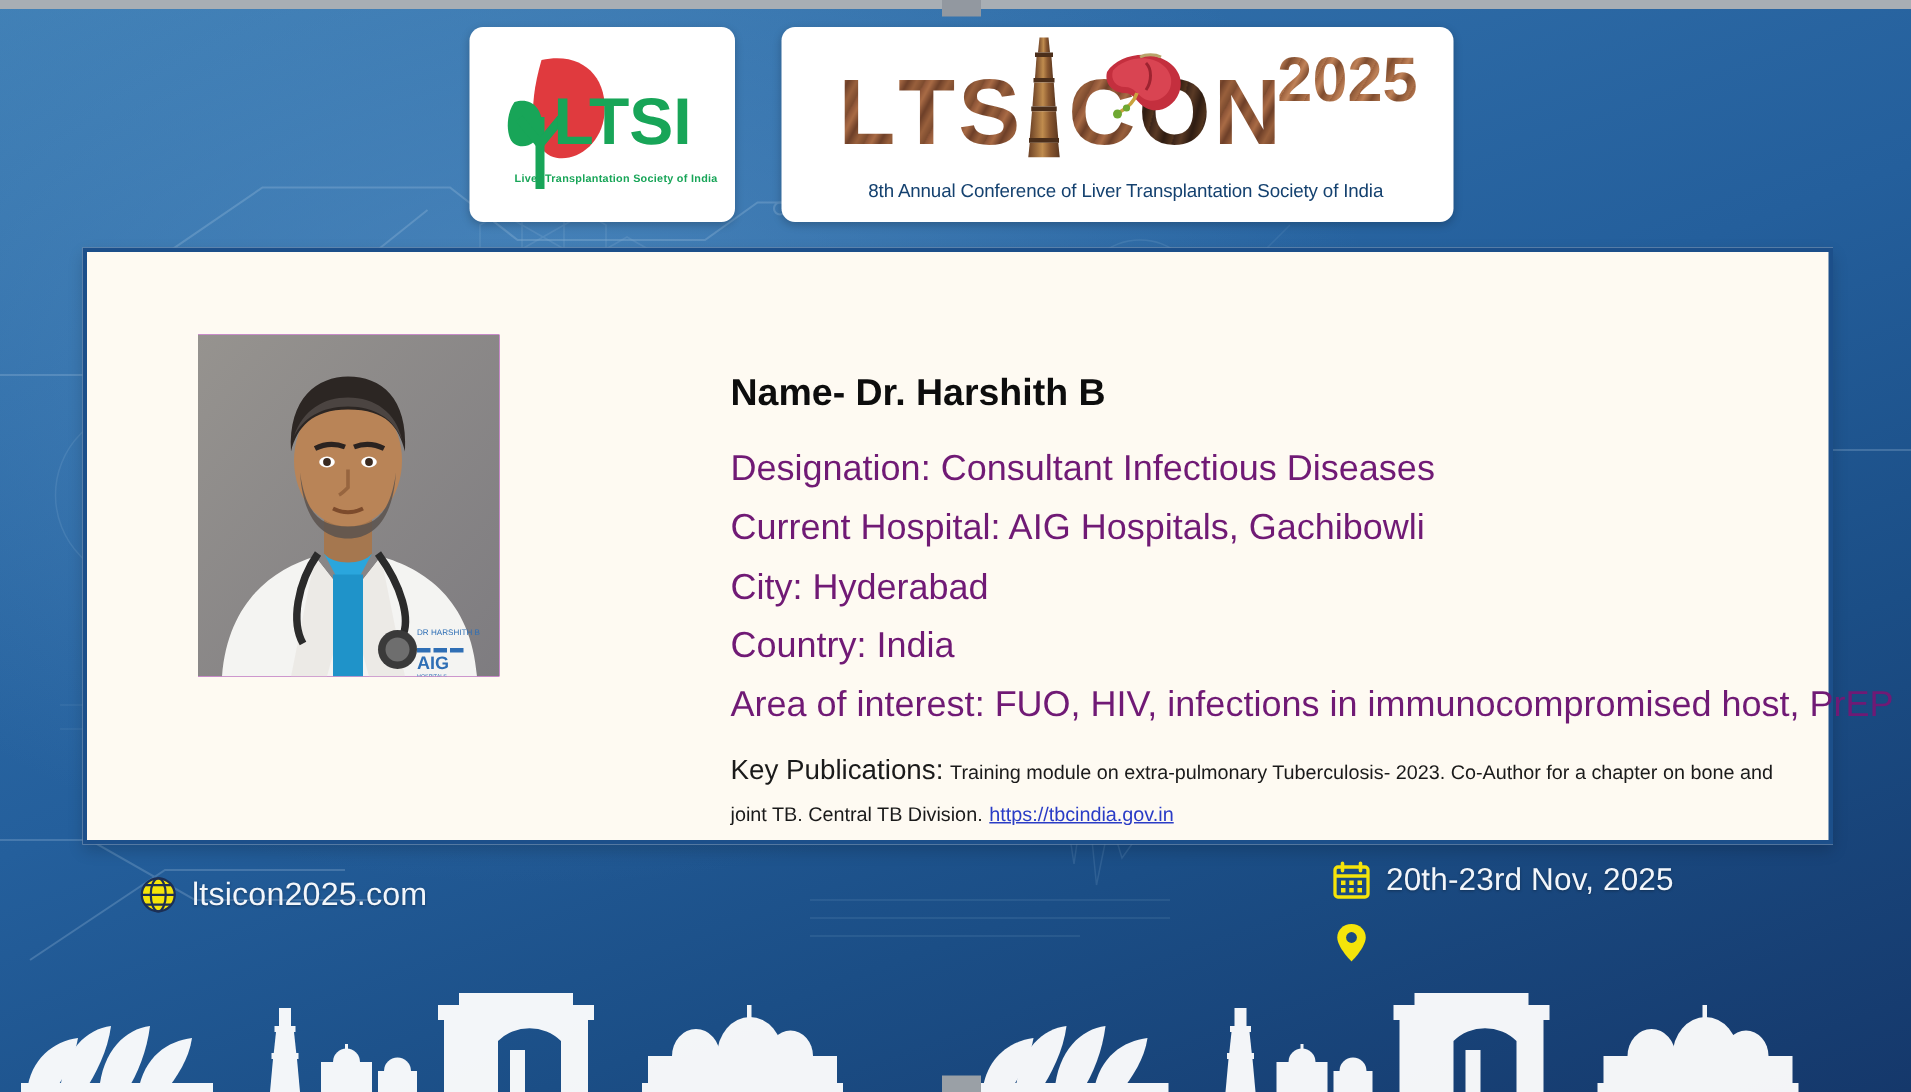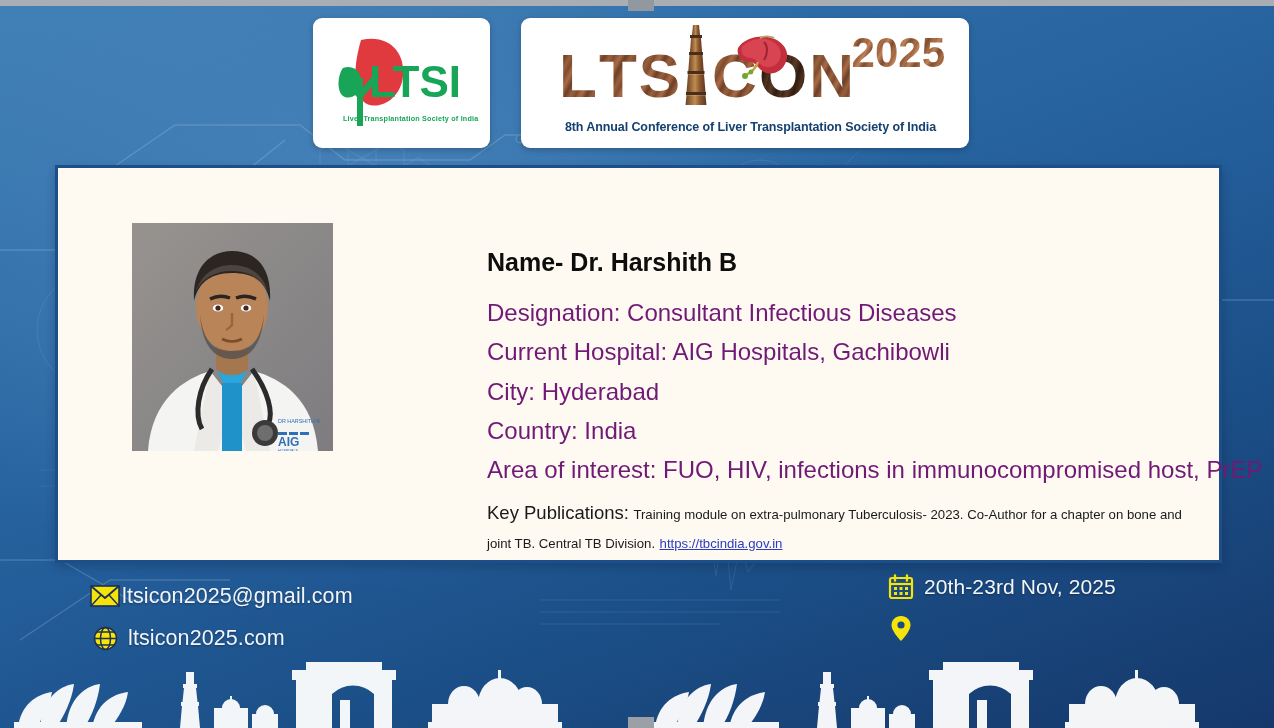--- a/index.html
+++ b/index.html
@@ -83,21 +83,21 @@
     position: absolute; right: 24px; top: 18px;
     display: flex; flex-direction: row; line-height: 0.82;
     font-weight: 700; font-size: 42px;
     background: repeating-linear-gradient(118deg,#9a5f3c 0px,#c08258 4px,#7e4c2f 9px,#b0744c 15px);
     -webkit-background-clip: text; background-clip: text;
     color: transparent; text-align: center; -webkit-text-fill-color: transparent;
   }
   .wm-tag {
     position: absolute; left: 0; right: 0; bottom: 14px; text-align: center;
     font-family: "Liberation Sans", sans-serif;
-    font-weight: 700; font-size: 12.5px; color: #14416f; letter-spacing: -0.1px; margin-left: 11px;
+    font-weight: 400; font-size: 12.5px; color: #14416f; letter-spacing: -0.1px; margin-left: 11px;
   }
   .liver { position: absolute; left: 213px; top: 16px; width: 56px; height: 52px; }
 
   
   .card {
     position: absolute; left: 55px; top: 165px; width: 1167px; height: 398px;
     background: #fefaf2; border: 3px solid #1c4f8a;
     z-index: 15;
     box-shadow: 0 4px 10px rgba(0,0,0,0.18);
   }
@@ -313,30 +313,20 @@
         <span class="pubs-label">Key Publications:</span>
         <span class="pubs-body">Training module on extra-pulmonary Tuberculosis- 2023. Co-Author for a chapter on bone and joint TB. Central TB Division.</span>
         <a class="pubs-link" href="#">https://tbcindia.gov.in</a>
       </div>
     </div>
   </div>
 
   <div class="contacts left">
     <div class="contact-row">
       <span class="contact-ico">
-        <svg width="30" height="22" viewBox="0 0 30 22">
-          <rect x="1" y="1" width="28" height="20" fill="#f5e40a" stroke="#1c2f55" stroke-width="1.6"></rect>
-          <path d="M1 1 L15 13 L29 1" fill="none" stroke="#1c2f55" stroke-width="1.8"></path>
-          <path d="M1 21 L11 10 M29 21 L19 10" fill="none" stroke="#1c2f55" stroke-width="1.4"></path>
-        </svg>
-      </span>
-      <span class="contact-txt">ltsicon2025@gmail.com</span>
-    </div>
-    <div class="contact-row">
-      <span class="contact-ico">
         <svg width="25" height="25" viewBox="0 0 25 25">
           <circle cx="12.5" cy="12.5" r="11" fill="#f5e40a"></circle>
           <g stroke="#1c2f55" stroke-width="1.5" fill="none">
             <circle cx="12.5" cy="12.5" r="11"></circle>
             <ellipse cx="12.5" cy="12.5" rx="5" ry="11"></ellipse>
             <path d="M1.5 12.5 h22 M3.4 6 h18.2 M3.4 19 h18.2"></path>
           </g>
         </svg>
       </span>
       <span class="contact-txt gap-l">ltsicon2025.com</span>

